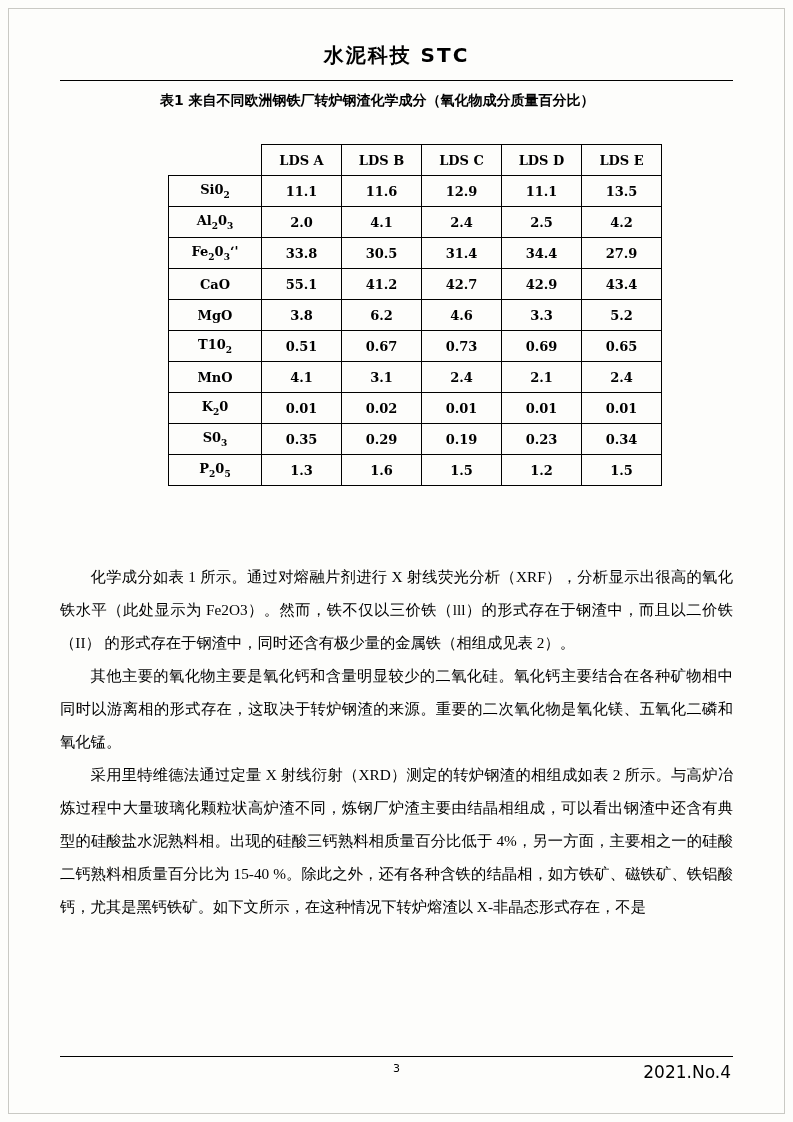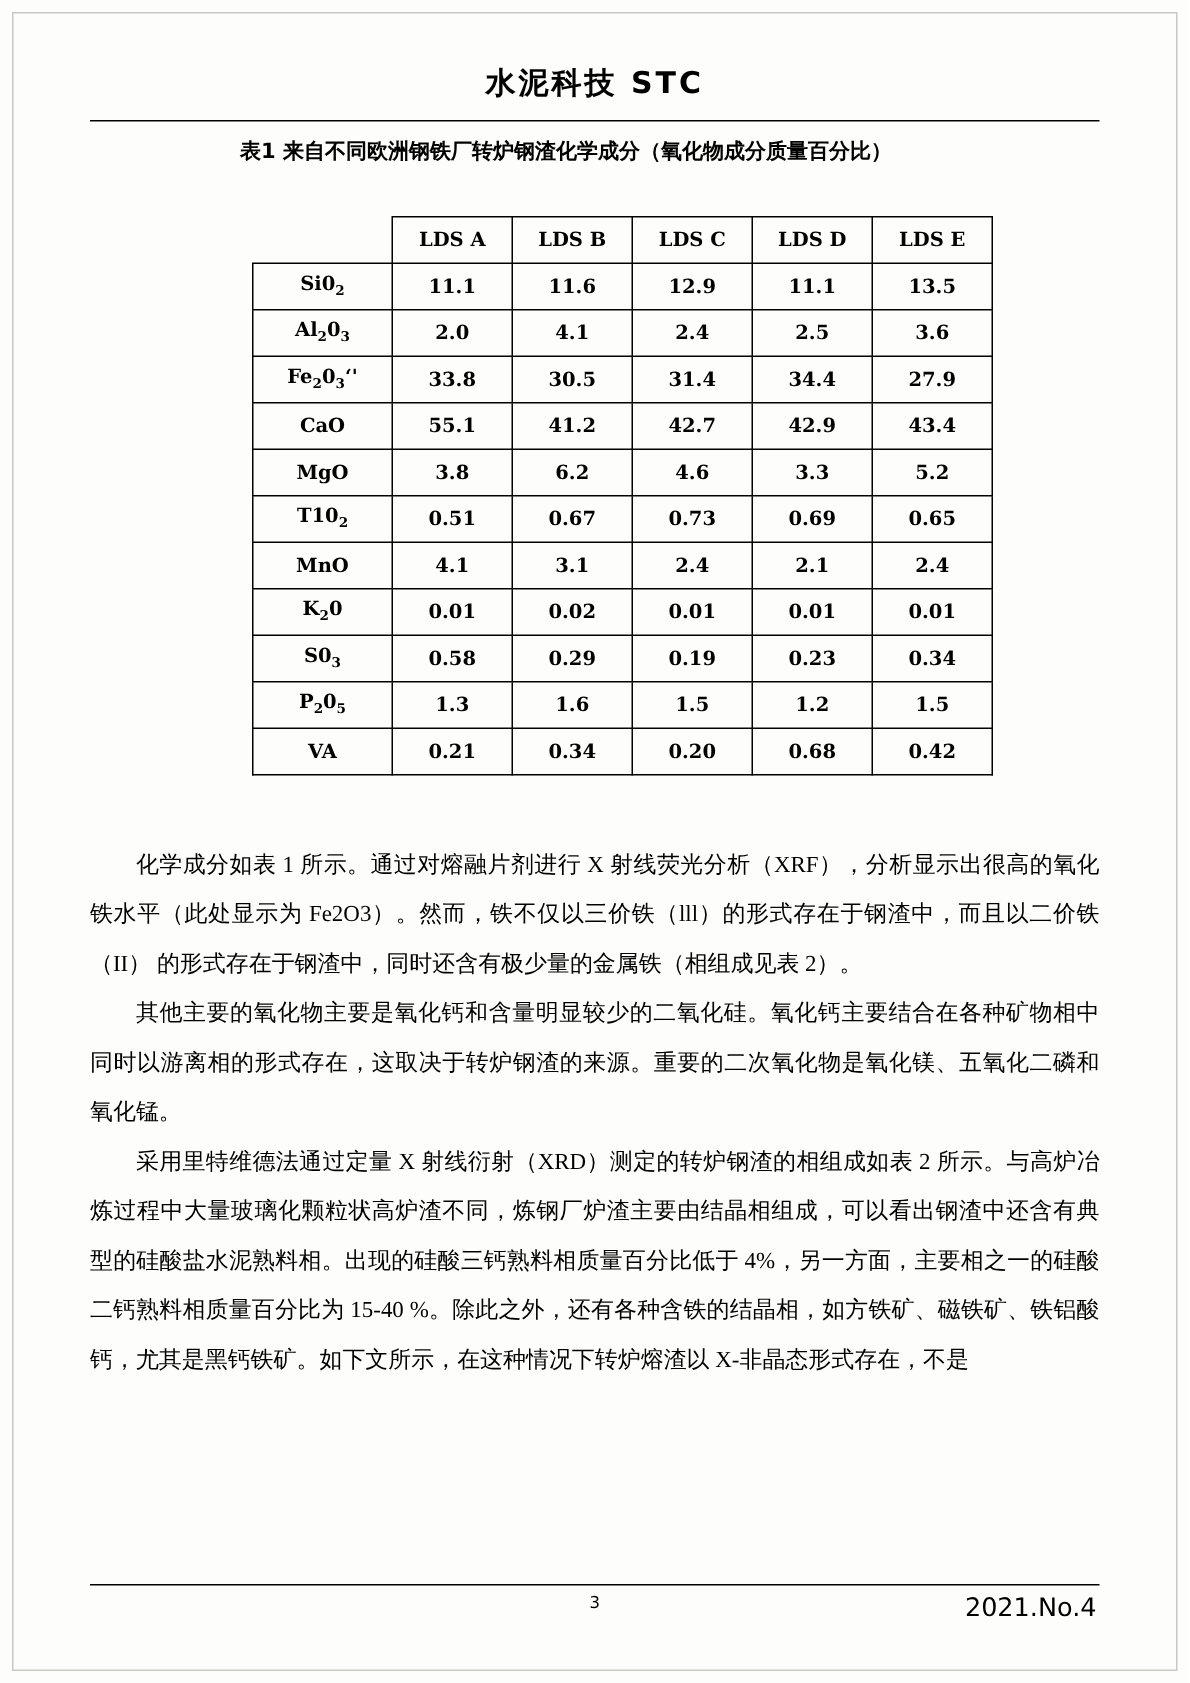--- a/index.html
+++ b/index.html
@@ -173,21 +173,21 @@
           <td class="val">12.9</td>
           <td class="val">11.1</td>
           <td class="val">13.5</td>
         </tr>
         <tr>
           <th class="rowhead">Al<sub>2</sub>0<sub>3</sub></th>
           <td class="val">2.0</td>
           <td class="val">4.1</td>
           <td class="val">2.4</td>
           <td class="val">2.5</td>
-          <td class="val">3.6</td>
+          <td class="val">4.2</td>
         </tr>
         <tr>
           <th class="rowhead">Fe<sub>2</sub>0<sub>3</sub>‘'</th>
           <td class="val">33.8</td>
           <td class="val">30.5</td>
           <td class="val">31.4</td>
           <td class="val">34.4</td>
           <td class="val">27.9</td>
         </tr>
         <tr>
@@ -225,42 +225,34 @@
         <tr>
           <th class="rowhead">K<sub>2</sub>0</th>
           <td class="val">0.01</td>
           <td class="val">0.02</td>
           <td class="val">0.01</td>
           <td class="val">0.01</td>
           <td class="val">0.01</td>
         </tr>
         <tr>
           <th class="rowhead">S0<sub>3</sub></th>
-          <td class="val">0.58</td>
+          <td class="val">0.35</td>
           <td class="val">0.29</td>
           <td class="val">0.19</td>
           <td class="val">0.23</td>
           <td class="val">0.34</td>
         </tr>
         <tr>
           <th class="rowhead">P<sub>2</sub>0<sub>5</sub></th>
           <td class="val">1.3</td>
           <td class="val">1.6</td>
           <td class="val">1.5</td>
           <td class="val">1.2</td>
           <td class="val">1.5</td>
         </tr>
-        <tr>
-          <th class="rowhead">VA</th>
-          <td class="val">0.21</td>
-          <td class="val">0.34</td>
-          <td class="val">0.20</td>
-          <td class="val">0.68</td>
-          <td class="val">0.42</td>
-        </tr>
       </tbody>
   </table>
 
   <div class="body-text">
     <p>化学成分如表 1 所示。通过对熔融片剂进行 X 射线荧光分析（XRF），分析显示出很高的氧化铁水平（此处显示为 Fe2O3）。然而，铁不仅以三价铁（lll）的形式存在于钢渣中，而且以二价铁（II） 的形式存在于钢渣中，同时还含有极少量的金属铁（相组成见表 2）。</p>
     <p>其他主要的氧化物主要是氧化钙和含量明显较少的二氧化硅。氧化钙主要结合在各种矿物相中同时以游离相的形式存在，这取决于转炉钢渣的来源。重要的二次氧化物是氧化镁、五氧化二磷和氧化锰。</p>
     <p>采用里特维德法通过定量 X 射线衍射（XRD）测定的转炉钢渣的相组成如表 2 所示。与高炉冶炼过程中大量玻璃化颗粒状高炉渣不同，炼钢厂炉渣主要由结晶相组成，可以看出钢渣中还含有典型的硅酸盐水泥熟料相。出现的硅酸三钙熟料相质量百分比低于 4%，另一方面，主要相之一的硅酸二钙熟料相质量百分比为 15-40 %。除此之外，还有各种含铁的结晶相，如方铁矿、磁铁矿、铁铝酸钙，尤其是黑钙铁矿。如下文所示，在这种情况下转炉熔渣以 X-非晶态形式存在，不是</p>
   </div>
 
   <div class="footer-rule"></div>

